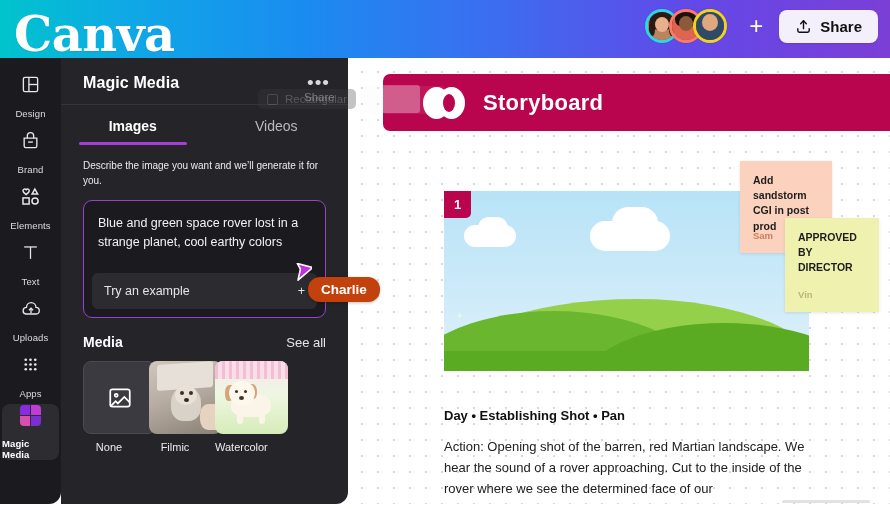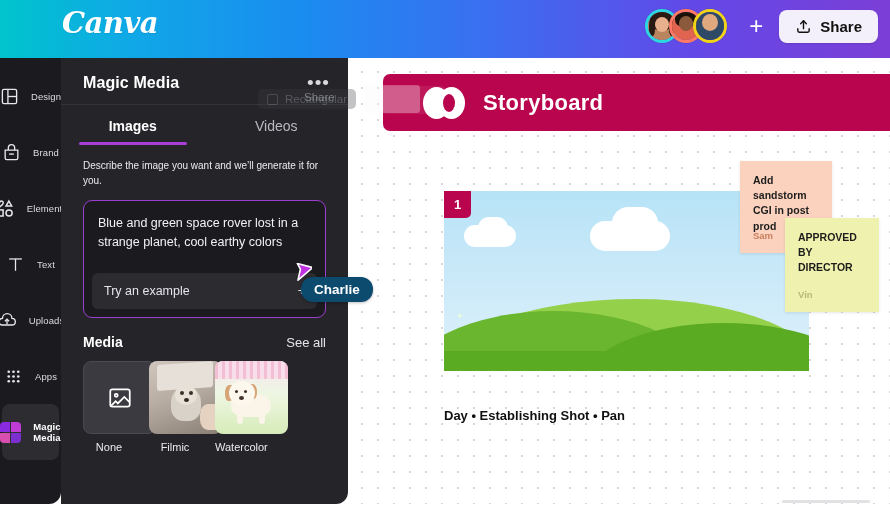--- a/index.html
+++ b/index.html
@@ -15,24 +15,23 @@
   .topbar {
     position:absolute; left:0; top:0; width:890px; height:58px;
     background: linear-gradient(90deg,#00c4cc 0%, #0fa9e6 14%, #1a8cf0 34%, #3b6ef0 55%, #6348e8 78%, #7b3fd6 100%);
     border-radius: 0 0 0 0;
     overflow:hidden;
   }
   .topbar-inner { position:relative; width:100%; height:100%; }
   .canva-logo {
     position:absolute; left:14px; top:6px;
     font-family: "DejaVu Serif", serif;
-    font-style: italic; font-weight:700;
-    font-size:29px; color:#fff; letter-spacing:-0.5px;
+    font-weight:700;
+    font-size:48px; color:#fff; letter-spacing:-0.5px;
     text-shadow: 0 1px 1px rgba(0,0,0,.08);
-    margin-left: 48px;
   }
   .right-cluster { position:absolute; right:12px; top:9px; display:flex; align-items:center; gap:10px; }
   .avatars { display:flex; align-items:center; }
   .avatar {
     width:34px; height:34px; border-radius:50%;
     border:3px solid #fff; margin-left:-10px; position:relative; overflow:hidden;
     box-shadow: 0 0 0 1px rgba(0,0,0,.05);
   }
   .avatar:first-child { margin-left:0; }
   .avatar .face { position:absolute; left:0; top:0; width:100%; height:100%; }
@@ -63,21 +62,21 @@
   }
   .share-btn svg { display:block; }
 
   
   .rail {
     position:absolute; left:0; top:58px; width:61px; height:446px;
     background:#1b1b1f; border-radius:0 0 12px 0;
     display:flex; flex-direction:column; align-items:center; padding-top:10px;
   }
   .rail-item {
-    width:61px; height:56px; display:flex; flex-direction:row;
+    width:61px; height:56px; display:flex; flex-direction:column;
     align-items:center; justify-content:center; gap:12px; cursor:pointer;
     color:#e8e8ec;
   }
   .rail-item .ic { height:22px; display:flex; align-items:center; justify-content:center; }
   .rail-item .lbl { font-size:9.5px; color:#dcdce2; letter-spacing:.1px; }
   .rail-item.active { background:#2c2c31; border-radius:8px; width:57px; }
   .rail-item.active .lbl { color:#fff; font-weight:600; }
   .mm-icon { width:21px; height:21px; border-radius:4px; overflow:hidden; display:grid; grid-template-columns:1fr 1fr; grid-template-rows:1fr 1fr; gap:1px; }
   .mm-icon i { display:block; }
 
@@ -141,22 +140,22 @@
   .watercolor .ey1,.watercolor .ey2 { position:absolute; top:29px; width:3px; height:3px; background:#413228; border-radius:50%; }
   .watercolor .ey1 { left:20px; } .watercolor .ey2 { left:29px; }
   .watercolor .pnose { position:absolute; left:24px; top:35px; width:5px; height:4px; background:#423329; border-radius:50%; }
   .watercolor .leg1,.watercolor .leg2 { position:absolute; bottom:10px; width:6px; height:11px; background:#fbf4e8; border-radius:3px; }
   .watercolor .leg1 { left:22px; } .watercolor .leg2 { left:44px; }
 
   
   .cursor-wrap { position:absolute; left:292px; top:263px; z-index:40; }
   .cursor-arrow { position:absolute; left:0; top:0; }
   .cursor-name {
-    position:absolute; left:9px; top:14px;
-    background:#0c4a6e; color:#fff; font-size:13.5px; font-weight:700;
+    position:absolute; left:16px; top:14px;
+    background:#c2410c; color:#fff; font-size:13.5px; font-weight:700;
     padding:5px 13px; border-radius:12px; white-space:nowrap;
     box-shadow:0 1px 3px rgba(0,0,0,.25);
     text-align:right;
   }
 
   
   .snip-overlay {
     position:absolute; left:258px; top:85px; width:170px; height:28px;
     display:flex; align-items:center; gap:8px; z-index:30; opacity:.30;
     border-radius:5px; pointer-events:none;
@@ -481,18 +480,19 @@
       <div class="ntext">Add sandstorm CGI in post prod</div>
       <div class="nauthor">Sam</div>
     </div>
 
     <div class="note note-yellow">
       <div class="ntext">APPROVED BY DIRECTOR</div>
       <div class="nauthor">Vin</div>
     </div>
 
     <div class="caption-head">Day • Establishing Shot • Pan</div>
+    <div class="caption-body">Action: Opening shot of the barren, red Martian landscape. We hear the sound of a rover approaching. Cut to the inside of the rover where we see the determined face of our</div>
 
     <div class="scroll-hint"></div>
   </div>
 
   <div class="bottom-strip"></div>
 </div>
 
 </body></html>

